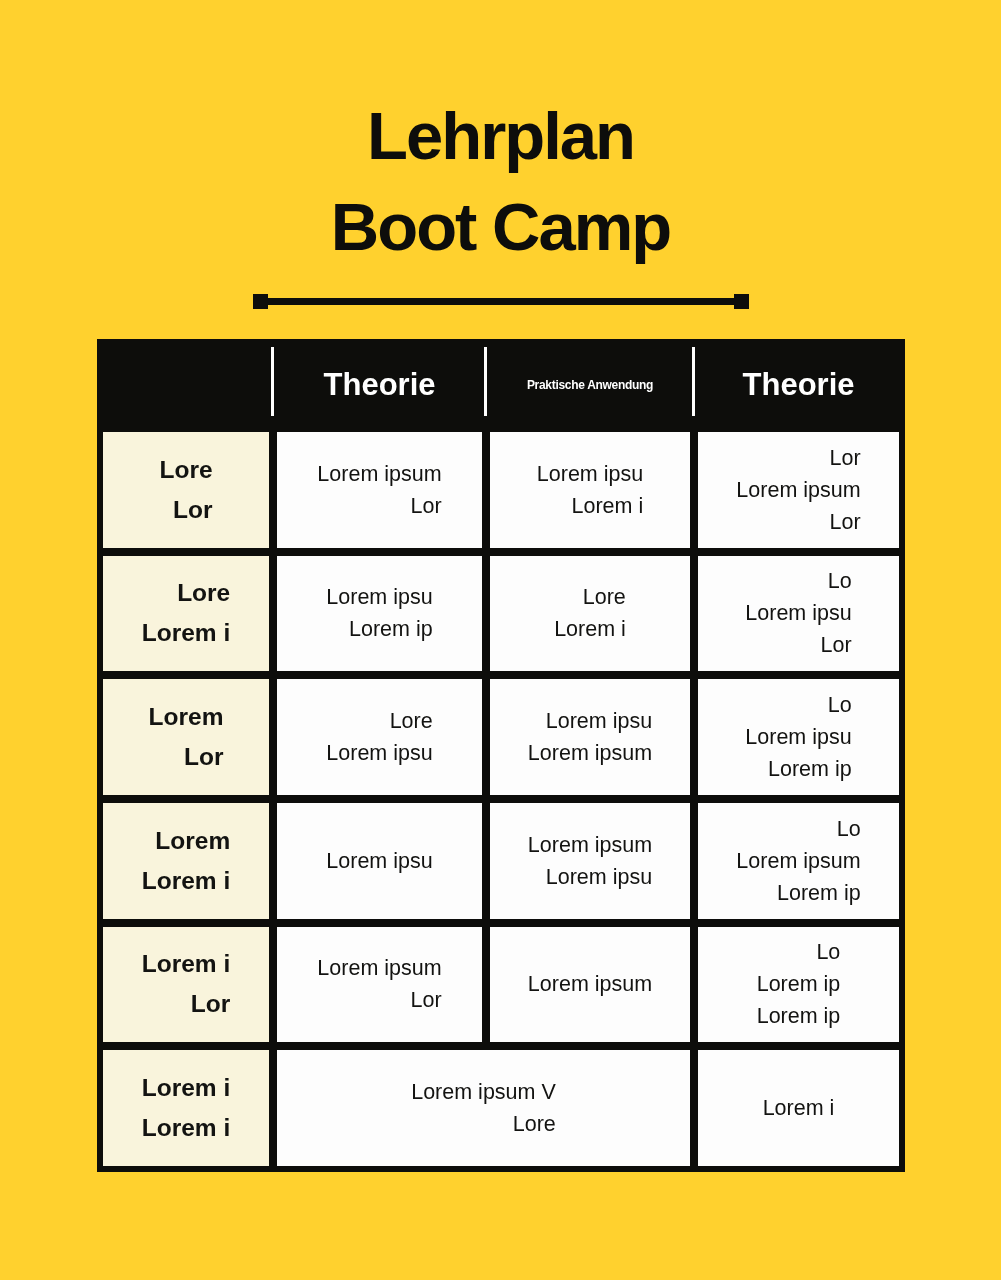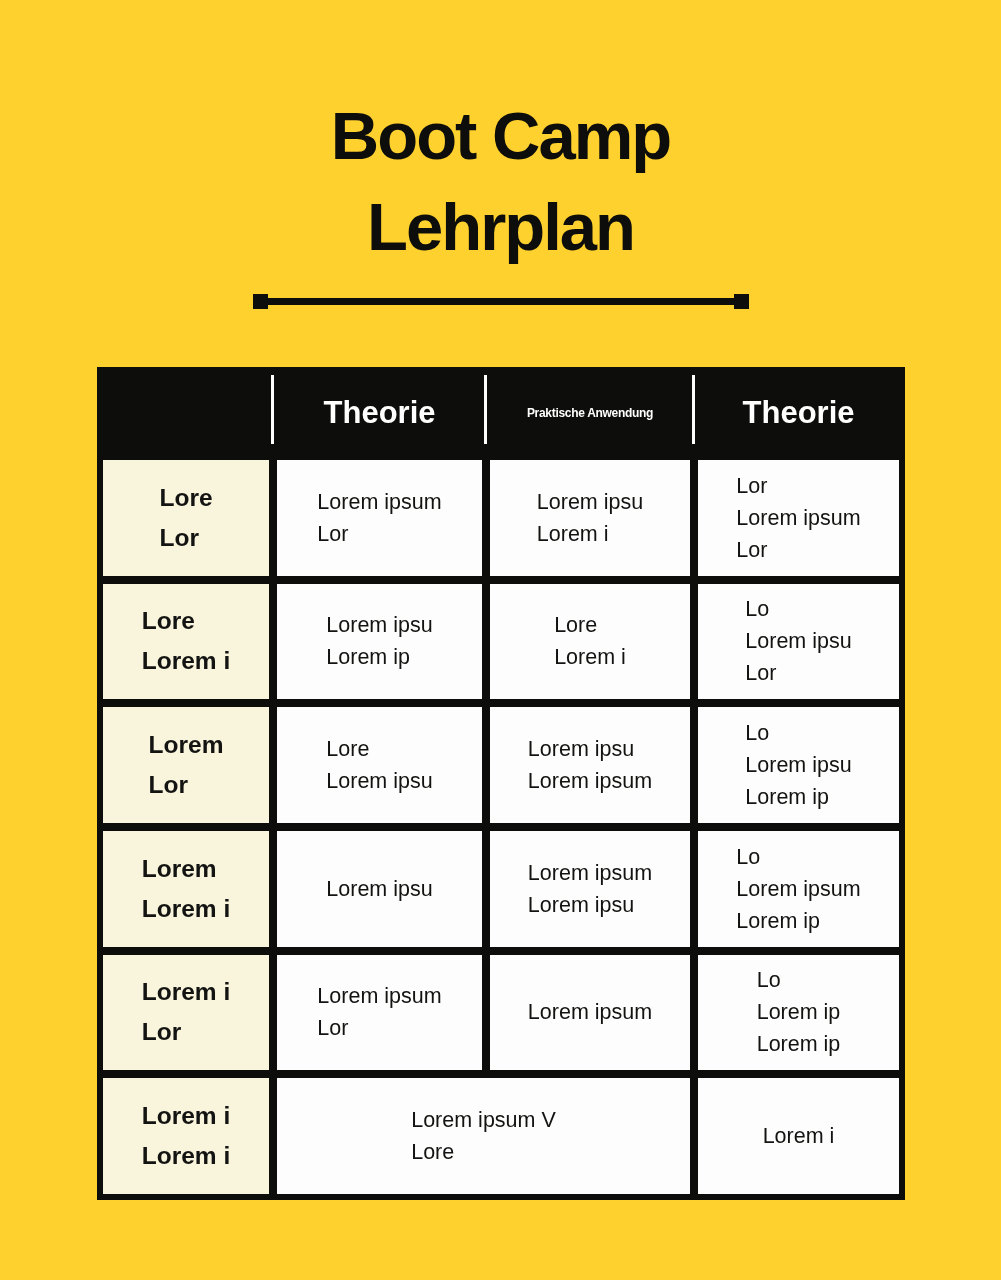--- a/index.html
+++ b/index.html
@@ -40,21 +40,20 @@
   .table {
     position:absolute;
     left:97px; top:339px;
     width:808px; height:833px;
     background:var(--grid,#0D0D0B);
     border:6px solid var(--grid,#0D0D0B);
     display:grid;
     grid-template-columns:166fr 205fr 200fr 201fr;
     grid-template-rows:79px repeat(6,1fr);
     gap:8px;
-    margin-top:28px;
   }
   .th {
     position:relative;
     background:var(--header-bg,#0D0D0B);
     color:var(--header-text,#FFFFFF);
     display:flex; align-items:center; justify-content:center;
     font-weight:bold;
     font-size:31px;
     text-align:center;
   }
@@ -63,41 +62,41 @@
     content:"";
     position:absolute;
     left:-6px; top:2px; bottom:8px;
     width:3px;
     background:var(--header-text,#FFFFFF);
   }
   .td {
     background:var(--cell-bg,#FDFDFD);
     color:var(--cell-text,#131311);
     display:flex; align-items:center; justify-content:center;
-    text-align:left;
+    text-align:right;
     white-space:pre-line;
     font-size:21.5px;
     line-height:32px;
   }
   .td.rowhead {
     background:var(--row-header-bg,#F9F4DC);
     font-weight:bold;
     font-size:24.5px;
     line-height:40px;
   }
   .td.merged { grid-column:2 / span 2; }
 </style>
 </head>
 <body>
 
 <div class="page">
 
   <div class="title">
+    <div>Lehrplan</div>
     <div>Boot Camp</div>
-    <div>Lehrplan</div>
   </div>
 
   <div class="divider"></div>
 
   <div class="table">
 
     <div class="th"></div>
     <div class="th sep">Theorie</div>
     <div class="th sep small">Praktische Anwendung</div>
     <div class="th sep">Theorie</div>

